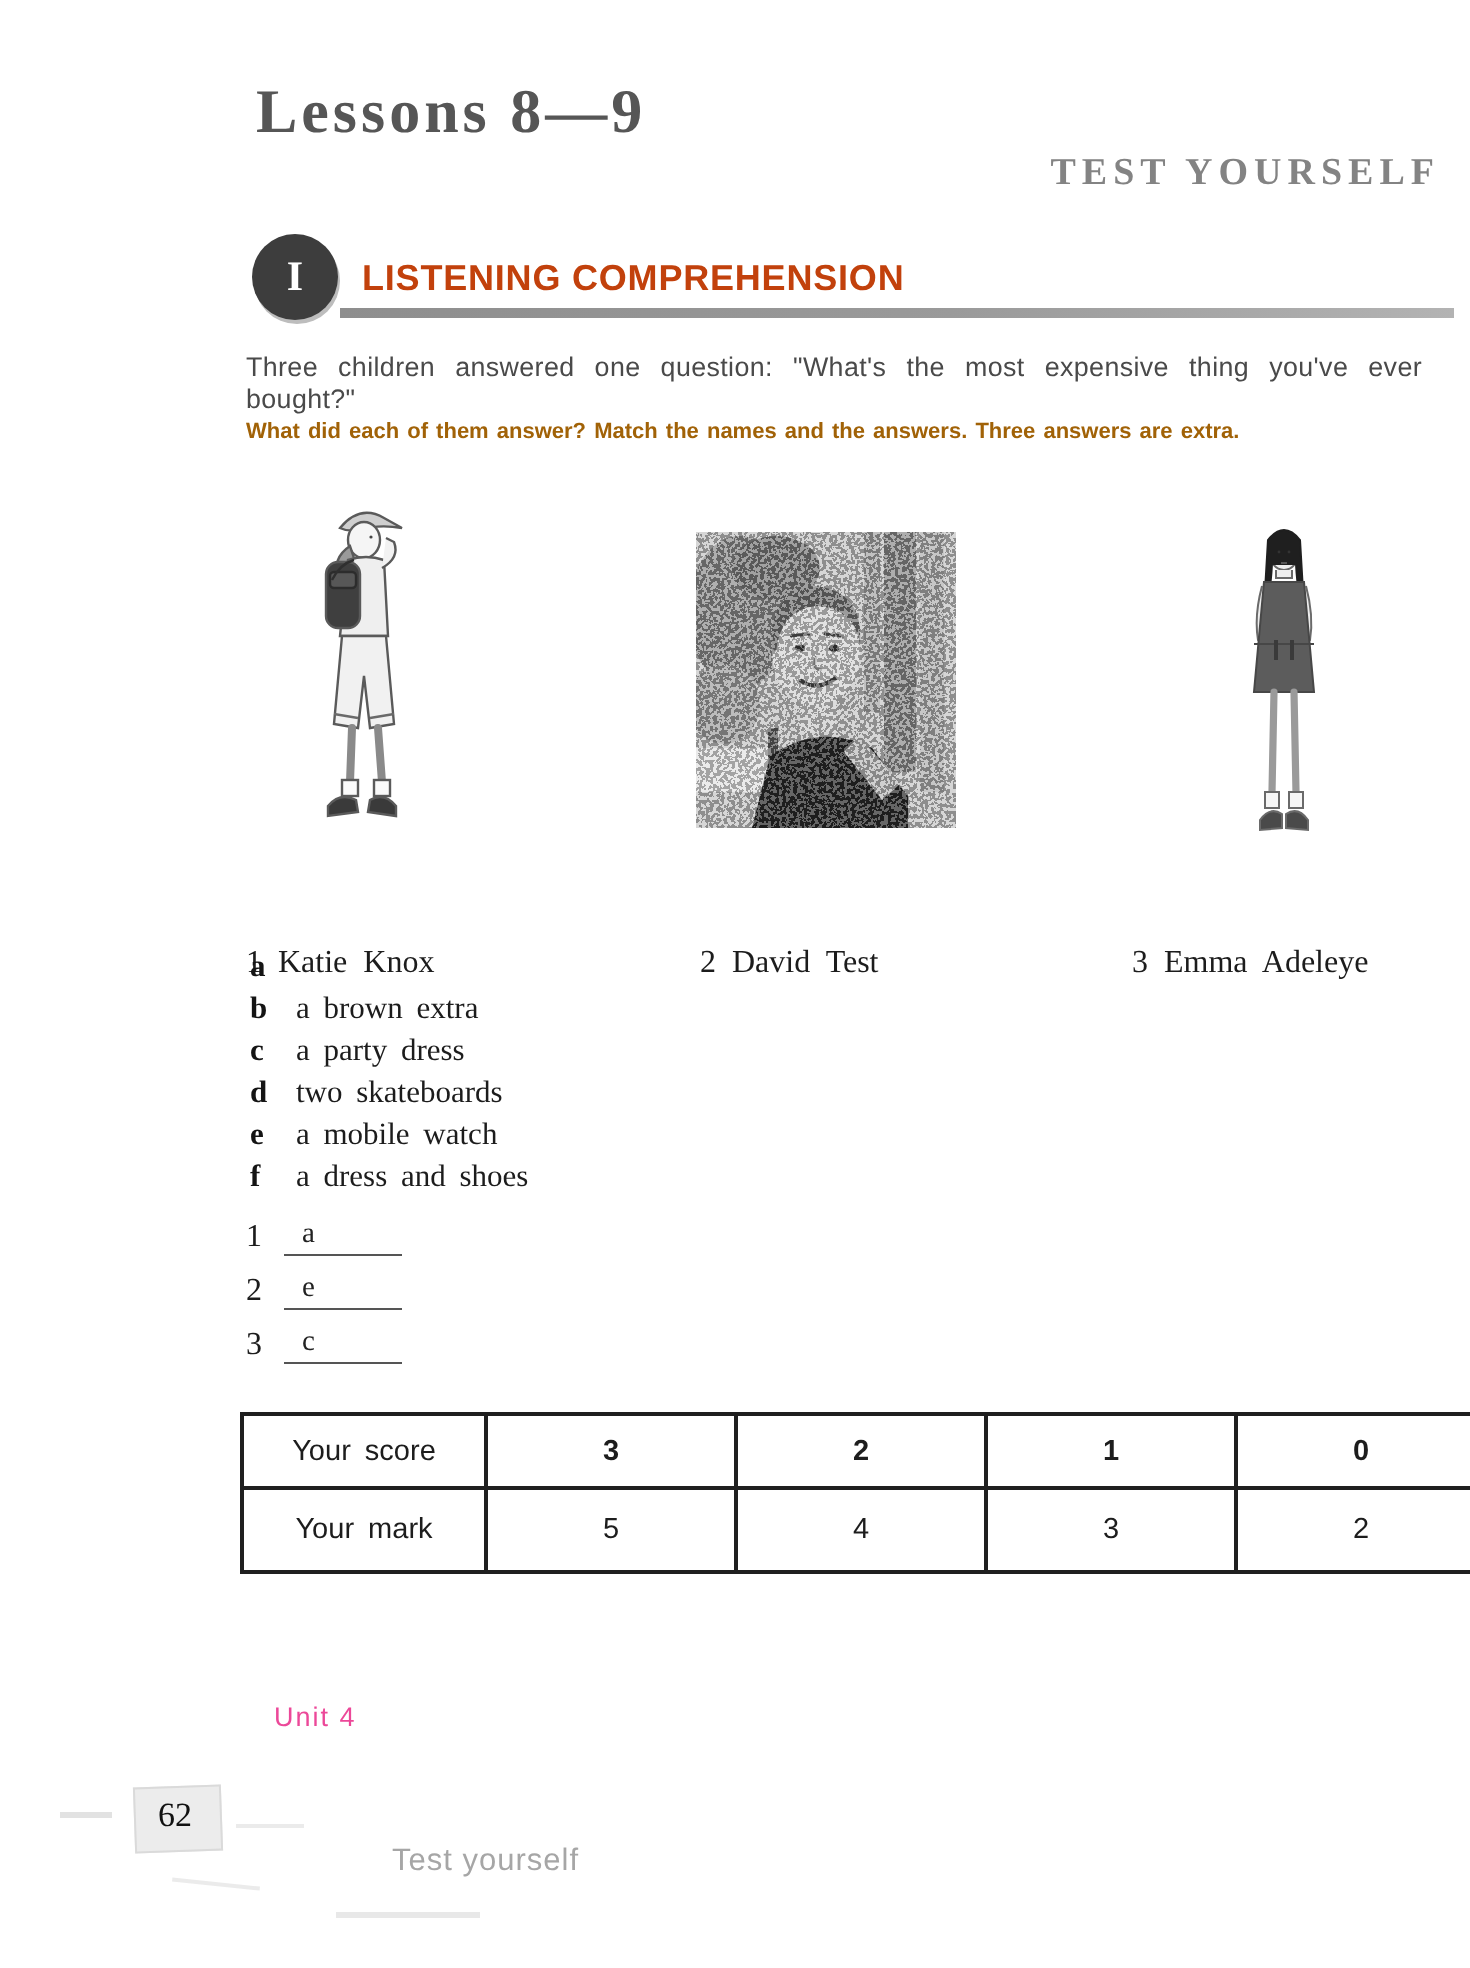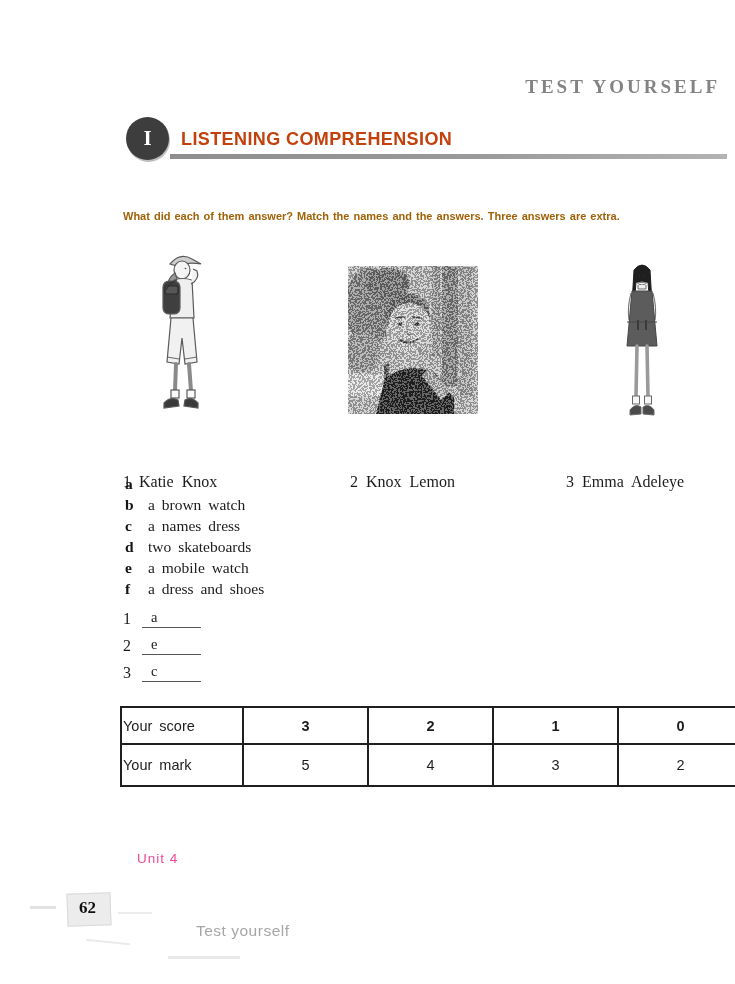--- a/index.html
+++ b/index.html
@@ -39,47 +39,49 @@
   .ans-num{font-family:"Liberation Serif",serif;font-size:16px;color:#1c1c1c;width:19px;}
   .ans-blank{display:inline-block;width:50px;border-bottom:1.6px solid #555;
              padding-left:9px;font-family:"Liberation Serif",serif;font-size:14.5px;
              color:#222;line-height:20px;}
 
   table.score{left:120px;top:706px;border-collapse:collapse;table-layout:fixed;width:603px;
               position:absolute;}
   table.score td{border:2.2px solid #1f1f1f;font-size:14.5px;color:#1d1d1d;}
   table.score tr:nth-child(1) td{height:33px;}
   table.score tr:nth-child(2) td{height:38px;}
-  td.lbl{width:118px;word-spacing:3px;}
+  td.lbl{width:118px;word-spacing:3px;text-align:center;}
   td.val{width:121px;text-align:center;}
   tr.r1 td.val{font-weight:600;}
 
   .pagebox{left:67px;top:893px;width:42px;height:31px;background:#ececec;
            border:1px solid #dadada;transform:rotate(-2deg);}
-  .pagenum{left:79px;top:898px;font-family:"Liberation Serif",serif;font-weight:bold;
+  .pagenum{left:79px;top:898px;font-family:"Liberation Serif",serif;font-weight:normal;
            font-size:17px;color:#111;}
   .unit{left:137px;top:851px;font-size:13.5px;color:#ec4899;letter-spacing:1px;}
   .subtitle{left:196px;top:922px;font-size:15.5px;color:#a6a6a6;letter-spacing:.5px;}
   .smudge{background:#e2e2e2;}
 
   svg{display:block;}
 </style>
 </head>
 <body>
 
 <div class="page">
 
+  <div class="abs title">Lessons 8—9</div>
   <div class="abs stamp">TEST YOURSELF</div>
 
   <div class="abs badge">
     <span>I</span>
   </div>
   <div class="abs heading">LISTENING COMPREHENSION</div>
   <div class="abs rule"></div>
 
+  <div class="abs intro">Three children answered one question: "What's the most expensive thing you've ever bought?"</div>
   <div class="abs task">What did each of them answer? Match the names and the answers. Three answers are extra.</div>
 
   <div class="abs" style="left:150px;top:250px;">
     <svg width="62" height="176" viewBox="0 0 62 176">
       <g stroke="#5a5a5a" stroke-width="1.2" fill="none">
         <path d="M20,14 Q30,2 42,9 L51,14 Q39,12 30,15 Q24,16 20,14 Z" fill="#cfcfcf"></path>
         <ellipse cx="32" cy="20" rx="8" ry="9" fill="#f5f5f5"></ellipse>
         <circle cx="35.5" cy="18.5" r="0.8" fill="#444" stroke="none"></circle>
         <path d="M25,23 Q16,29 19,39 Q22,33 27,29 Z" fill="#9a9a9a"></path>
         <path d="M24,30 Q33,27 42,30 L44,68 L20,68 Z" fill="#efefef"></path>
@@ -156,37 +158,37 @@
         <path d="M14,150 Q19,143 25,147 L25,154 L14,155 Z" fill="#4a4a4a"></path>
         <path d="M38,150 Q33,143 27,147 L27,154 L38,155 Z" fill="#4a4a4a"></path>
       </g>
     </svg>
   </div>
 
   <div class="abs name" style="left:123px;top:445px;">
     <span class="name-num">1</span><span>Katie Knox</span>
   </div>
   <div class="abs name" style="left:350px;top:445px;">
-    <span class="name-num">2</span><span>Knox Lemon</span>
+    <span class="name-num">2</span><span>David Test</span>
   </div>
   <div class="abs name" style="left:566px;top:445px;">
     <span class="name-num">3</span><span>Emma Adeleye</span>
   </div>
 
   <div class="abs options">
     <div class="opt-row">
       <span class="opt-letter">a</span>
     </div>
     <div class="opt-row">
       <span class="opt-letter">b</span>
-      <span class="opt-text">a brown watch</span>
+      <span class="opt-text">a brown extra</span>
     </div>
     <div class="opt-row">
       <span class="opt-letter">c</span>
-      <span class="opt-text">a names dress</span>
+      <span class="opt-text">a party dress</span>
     </div>
     <div class="opt-row">
       <span class="opt-letter">d</span>
       <span class="opt-text">two skateboards</span>
     </div>
     <div class="opt-row">
       <span class="opt-letter">e</span>
       <span class="opt-text">a mobile watch</span>
     </div>
     <div class="opt-row">

